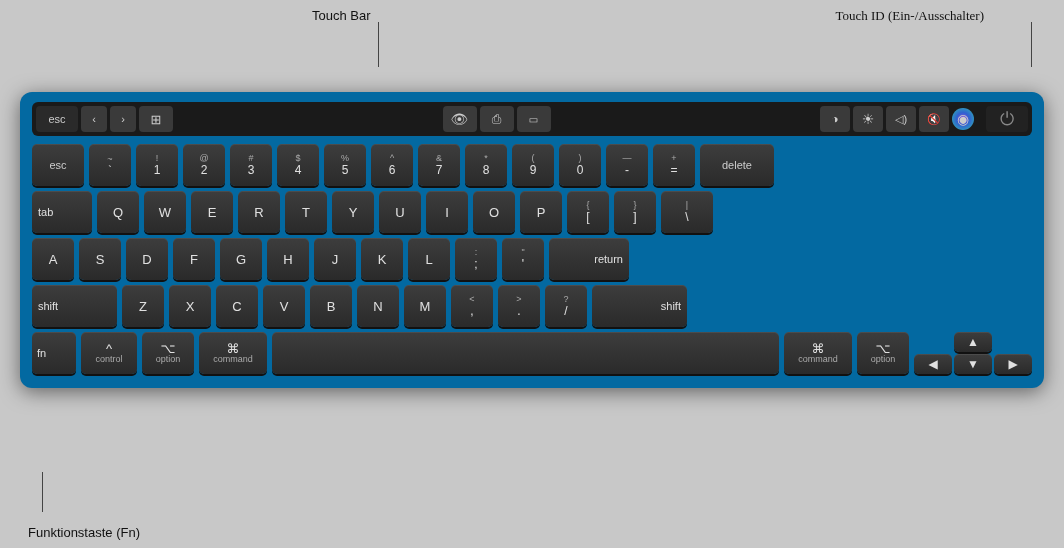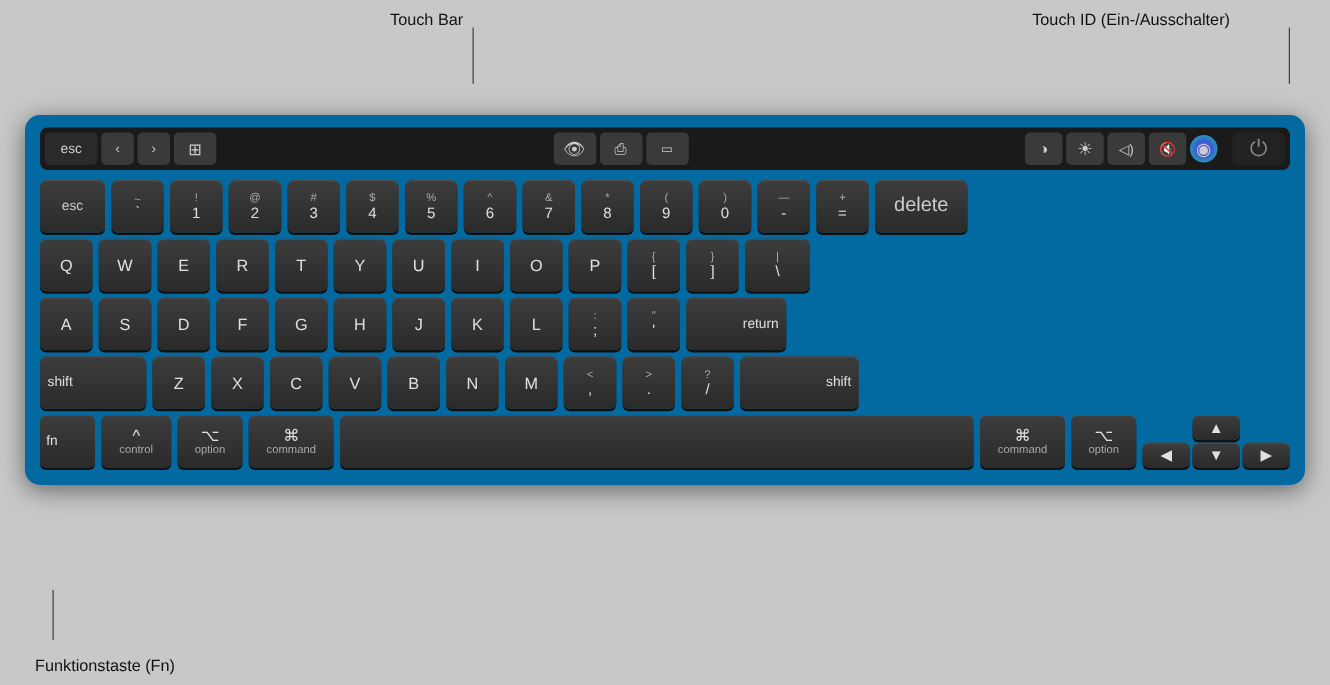--- a/index.html
+++ b/index.html
@@ -170,21 +170,21 @@
   </style>
 </head>
 <body>
 
 <div class="annotation" style="top:8px; left:312px;">
   <span>Touch Bar</span>
 </div>
 
 <div style="position:absolute; top:22px; left:378px; width:1px; height:45px; background:#444;"></div>
 
-<div class="annotation" style="top:8px; right:80px;">
+<div class="annotation" style="top:8px; right:80px;font-family:Liberation Serif, serif;">
   <span>Touch ID (Ein-/Ausschalter)</span>
 </div>
 
 <div style="position:absolute; top:22px; right:32px; width:1px; height:45px; background:#444;"></div>
 
 <div class="annotation" style="bottom:8px; left:28px;">
   <span>Funktionstaste (Fn)</span>
 </div>
 
 <div style="position:absolute; bottom:36px; left:42px; width:1px; height:40px; background:#444;"></div>
@@ -266,24 +266,25 @@
         <span style="font-size:12px;">0</span>
       </div>
       <div class="key key-h key-w">
         <span style="font-size:9px;color:#aaa;">—</span>
         <span style="font-size:12px;">-</span>
       </div>
       <div class="key key-h key-w">
         <span style="font-size:9px;color:#aaa;">+</span>
         <span style="font-size:12px;">=</span>
       </div>
-      <div class="key key-h key-delete" style="font-size:16px; color:#ccc;">delete</div>
+      <div class="key key-h key-delete" style="font-size:11px; color:#ccc;">delete</div>
     </div>
 
     <div class="kb-row">
+      <div class="key key-h key-tab">tab</div>
       <div class="key key-h key-w">
           <span class="key-main">Q</span>
         </div>
       <div class="key key-h key-w">
           <span class="key-main">W</span>
         </div>
       <div class="key key-h key-w">
           <span class="key-main">E</span>
         </div>
       <div class="key key-h key-w">

